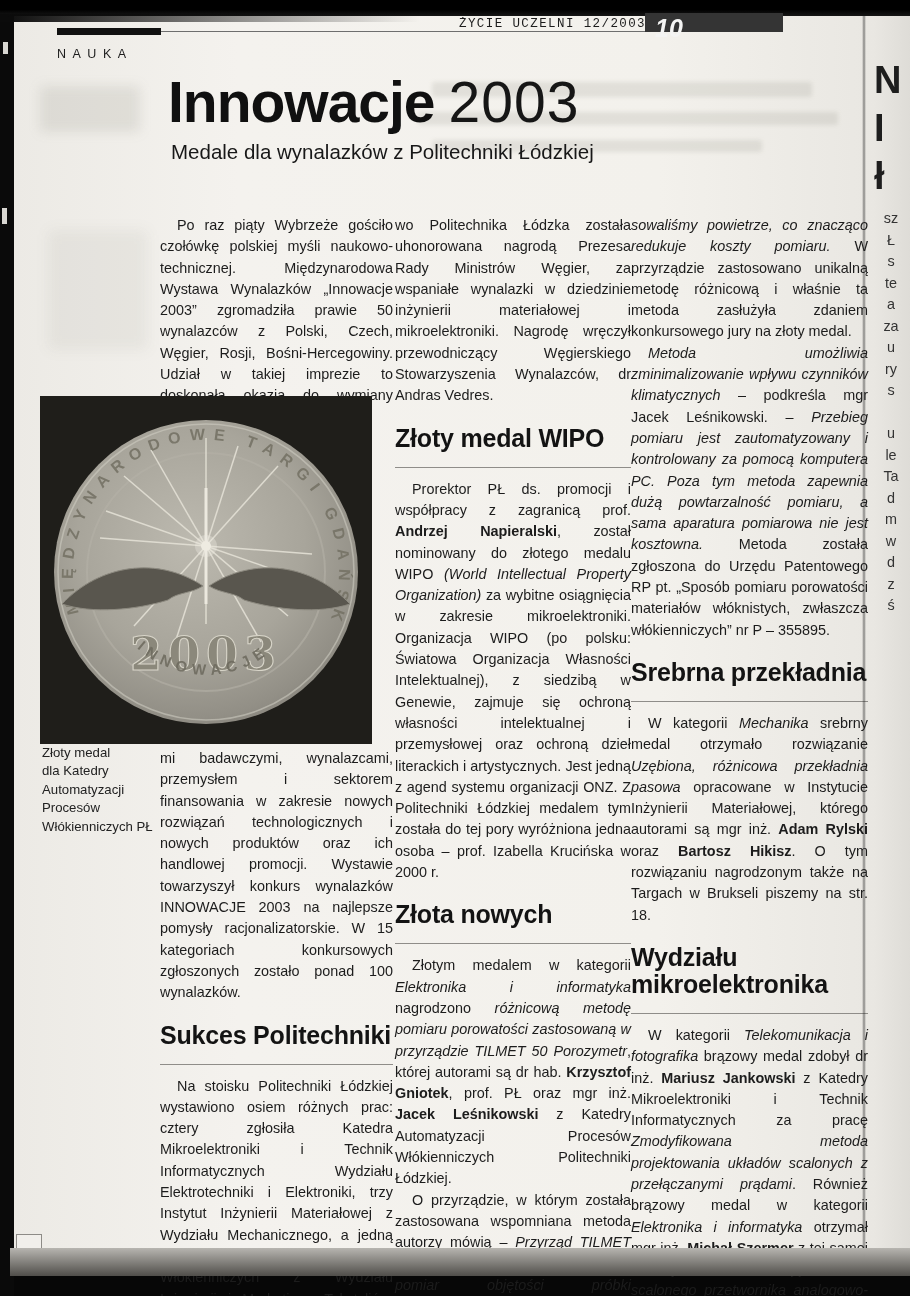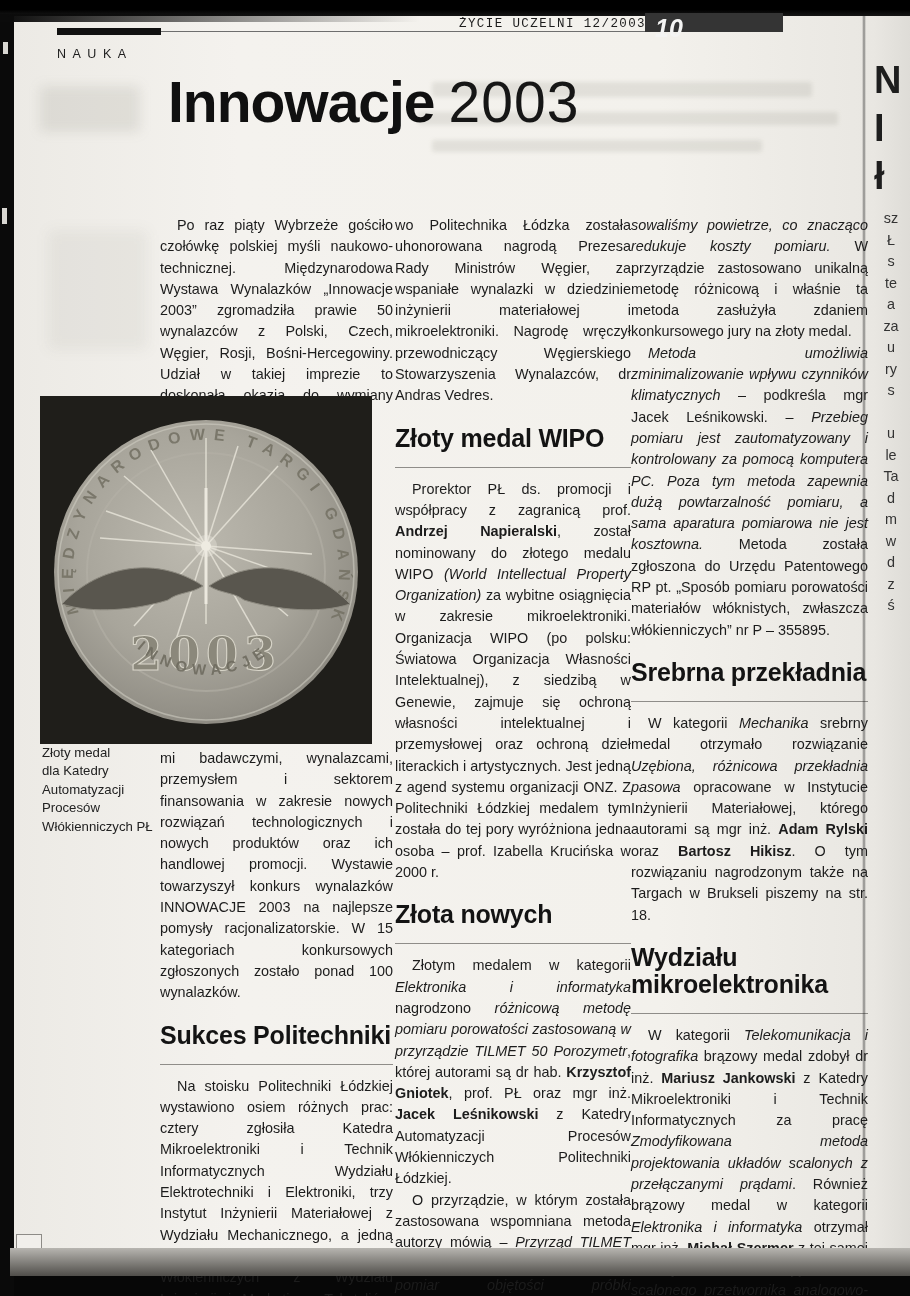--- a/index.html
+++ b/index.html
@@ -78,20 +78,21 @@
 
   <div class="journal">Życie Uczelni 12/2003</div>
   <div class="badge">10</div>
   <div class="header-rule"></div>
   <div class="nauka-bar"></div>
   <div class="nauka">NAUKA</div>
 
   <div class="title">
     <span class="tb">Innowacje</span><span class="ty">2003</span>
   </div>
+  <div class="subtitle">Medale dla wynalazków z Politechniki Łódzkiej</div>
 
   <p class="body-p indent col1-p1"><span>Po raz piąty Wybrzeże gościło czołówkę polskiej myśli naukowo-technicznej. Międzynarodowa Wystawa Wynalazków „Innowacje 2003” zgromadziła prawie 50 wynalazców z Polski, Czech, Węgier, Rosji, Bośni-Hercegowiny. Udział w takiej imprezie to doskonała okazja do wymiany informacji pomiędzy placówka-</span></p>
 
   <div class="medal-fig">
     <svg viewBox="0 0 332 348" width="332" height="348">
       <defs>
         <radialGradient id="mg" cx="45%" cy="40%" r="68%">
           <stop offset="0%" stop-color="#bcb9af"></stop>
           <stop offset="55%" stop-color="#a8a59b"></stop>
           <stop offset="85%" stop-color="#928f86"></stop>

